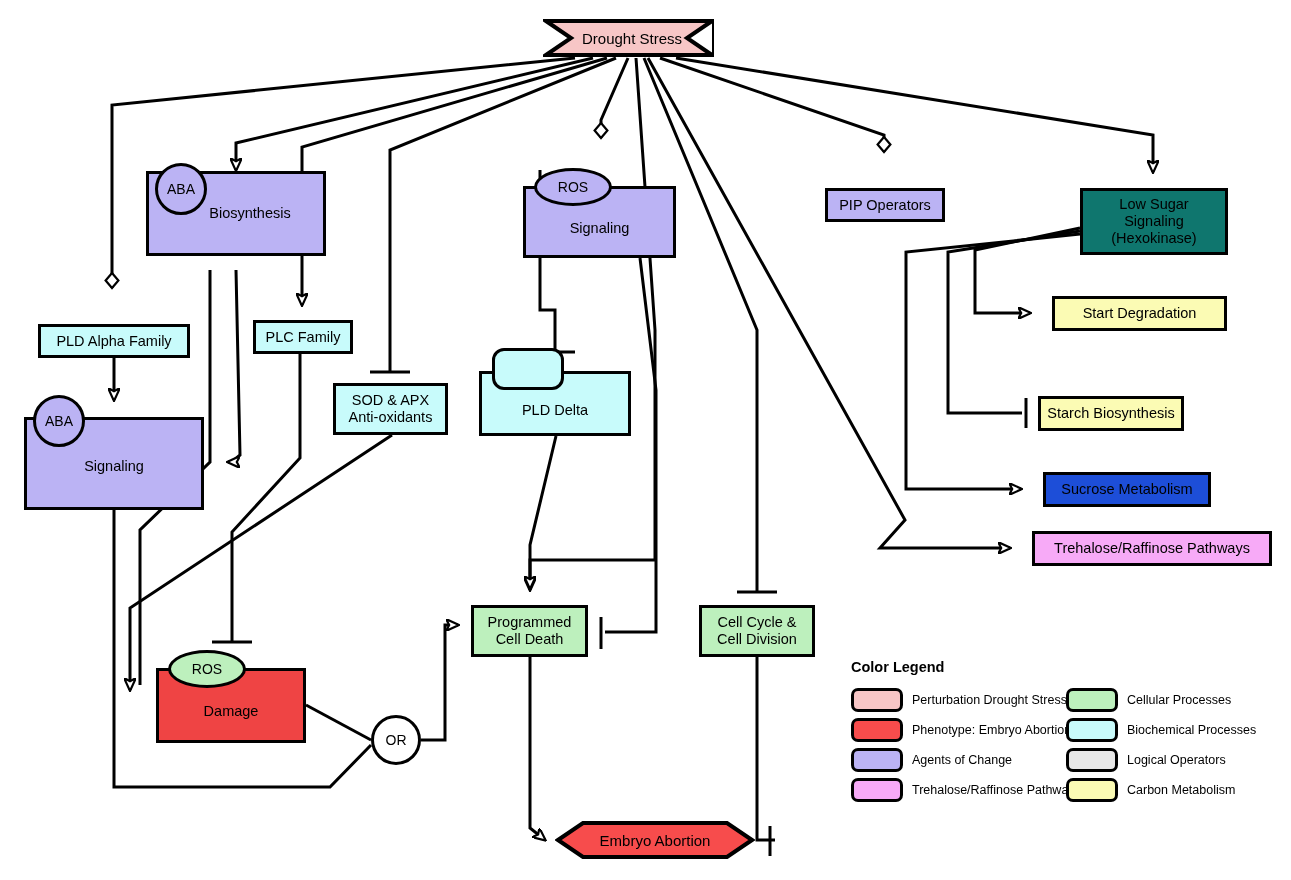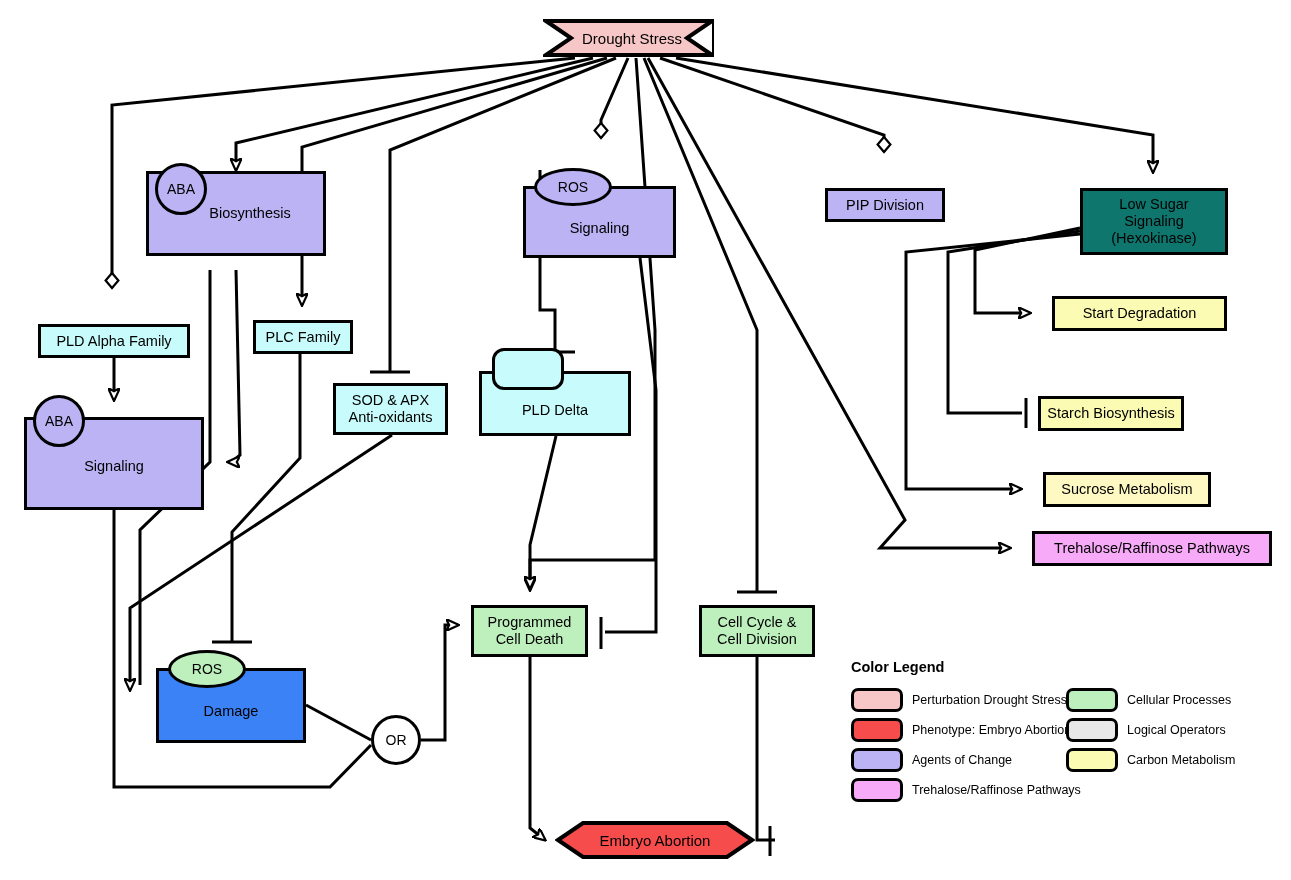--- a/index.html
+++ b/index.html
@@ -118,21 +118,21 @@
   </div>
 
   <div class="node" style="left:523px;top:186px;width:153px;height:72px;background:#bbb3f4;">
     <span style="margin-top:12px;">Signaling</span>
   </div>
   <div class="badge ellip" style="left:534px;top:168px;width:78px;height:38px;background:#bbb3f4;">
     <span>ROS</span>
   </div>
 
   <div class="node" style="left:825px;top:188px;width:120px;height:34px;background:#bbb3f4;">
-    <span>PIP Division</span>
+    <span>PIP Operators</span>
   </div>
 
   <div class="node two-line" style="left:1080px;top:188px;width:148px;height:67px;background:#0f766e;white-space:pre-line;">
     <span>Low Sugar
 Signaling
 (Hexokinase)</span>
   </div>
 
   <div class="node" style="left:38px;top:324px;width:152px;height:34px;background:#c8fbfb;">
     <span>PLD Alpha Family</span>
@@ -160,29 +160,29 @@
   <div class="badge rrect" style="left:492px;top:348px;width:72px;height:42px;background:#c8fbfb;"></div>
 
   <div class="node" style="left:1052px;top:296px;width:175px;height:35px;background:#fbfbb4;">
     <span>Start Degradation</span>
   </div>
 
   <div class="node" style="left:1038px;top:396px;width:146px;height:35px;background:#fbfbb4;">
     <span>Starch Biosynthesis</span>
   </div>
 
-  <div class="node" style="left:1043px;top:472px;width:168px;height:35px;background:#fef9c3;">
+  <div class="node" style="left:1043px;top:472px;width:168px;height:35px;background:#1d4ed8;">
     <span>Sucrose Metabolism</span>
   </div>
 
   <div class="node" style="left:1032px;top:531px;width:240px;height:35px;background:#f7aaf7;">
     <span>Trehalose/Raffinose Pathways</span>
   </div>
 
-  <div class="node" style="left:156px;top:668px;width:150px;height:75px;background:#3b82f6;">
+  <div class="node" style="left:156px;top:668px;width:150px;height:75px;background:#ef4444;">
     <span style="margin-top:12px;">Damage</span>
   </div>
   <div class="badge ellip" style="left:168px;top:650px;width:78px;height:38px;background:#bdf0bd;">
     <span>ROS</span>
   </div>
 
   <div class="node two-line" style="left:471px;top:605px;width:117px;height:52px;background:#bdf0bd;white-space:pre-line;">
     <span>Programmed
 Cell Death</span>
   </div>
@@ -224,20 +224,24 @@
         <div class="lg-lb">Trehalose/Raffinose Pathways</div>
       </div>
     </div>
 
     <div class="lg-col" style="left:215px;top:26px;">
       <div class="lg-row">
         <div class="lg-sw" style="background:#bdf0bd;"></div>
         <div class="lg-lb">Cellular Processes</div>
       </div>
       <div class="lg-row">
+        <div class="lg-sw" style="background:#c8fbfb;"></div>
+        <div class="lg-lb">Biochemical Processes</div>
+      </div>
+      <div class="lg-row">
         <div class="lg-sw" style="background:#e8e8e8;"></div>
         <div class="lg-lb">Logical Operators</div>
       </div>
       <div class="lg-row">
         <div class="lg-sw" style="background:#fbfbb4;"></div>
         <div class="lg-lb">Carbon Metabolism</div>
       </div>
     </div>
   </div>
 

